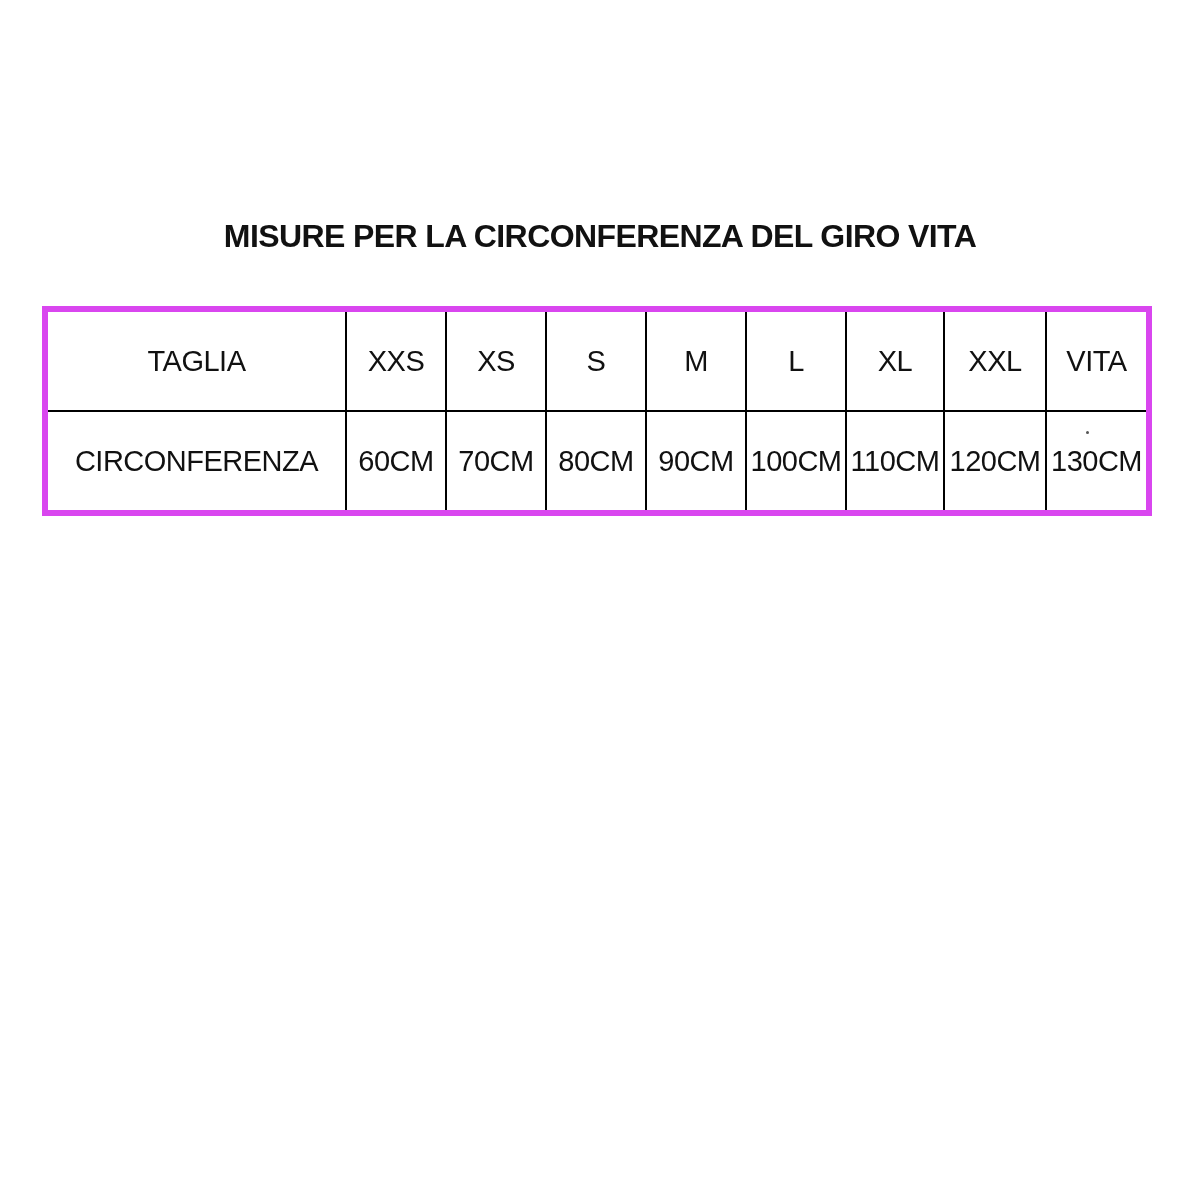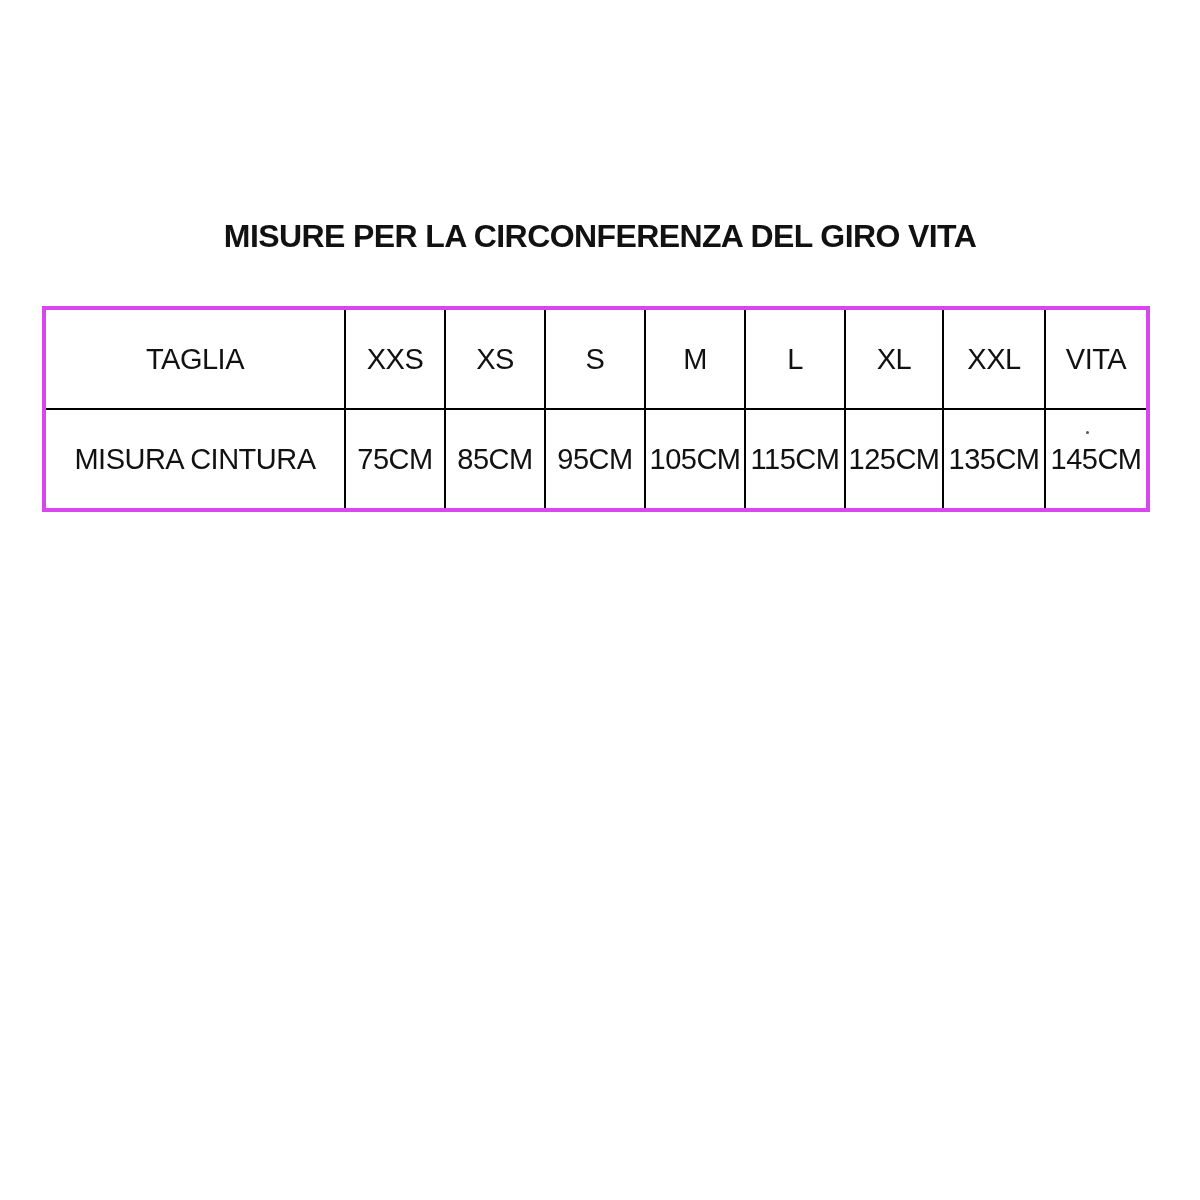--- a/index.html
+++ b/index.html
@@ -28,21 +28,21 @@
     letter-spacing: -0.6px;
     color: #111111;
     white-space: nowrap;
   }
   table.size-table {
     position: absolute;
     left: 42px;
     top: 306px;
     border-collapse: collapse;
     table-layout: fixed;
-    border: 4px solid #d946ef;
+    border: 6px solid #d946ef;
   }
   table.size-table th,
   table.size-table td {
     border: 2px solid #000000;
     text-align: center;
     vertical-align: middle;
     font-size: 29px;
     font-weight: normal;
     letter-spacing: -0.5px;
     color: #111111;
@@ -91,28 +91,28 @@
         <th>XXS</th>
         <th>XS</th>
         <th>S</th>
         <th>M</th>
         <th>L</th>
         <th>XL</th>
         <th>XXL</th>
         <th>VITA</th>
       </tr>
       <tr>
-        <td>MISURA CINTURA</td>
-        <td>75CM</td>
-        <td>85CM</td>
-        <td>95CM</td>
-        <td>105CM</td>
-        <td>115CM</td>
-        <td>125CM</td>
-        <td>135CM</td>
-        <td>145CM</td>
+        <td>CIRCONFERENZA</td>
+        <td>60CM</td>
+        <td>70CM</td>
+        <td>80CM</td>
+        <td>90CM</td>
+        <td>100CM</td>
+        <td>110CM</td>
+        <td>120CM</td>
+        <td>130CM</td>
       </tr>
     </tbody>
   </table>
 
   <div class="speck"></div>
 
 </div>
 
 </body></html>

